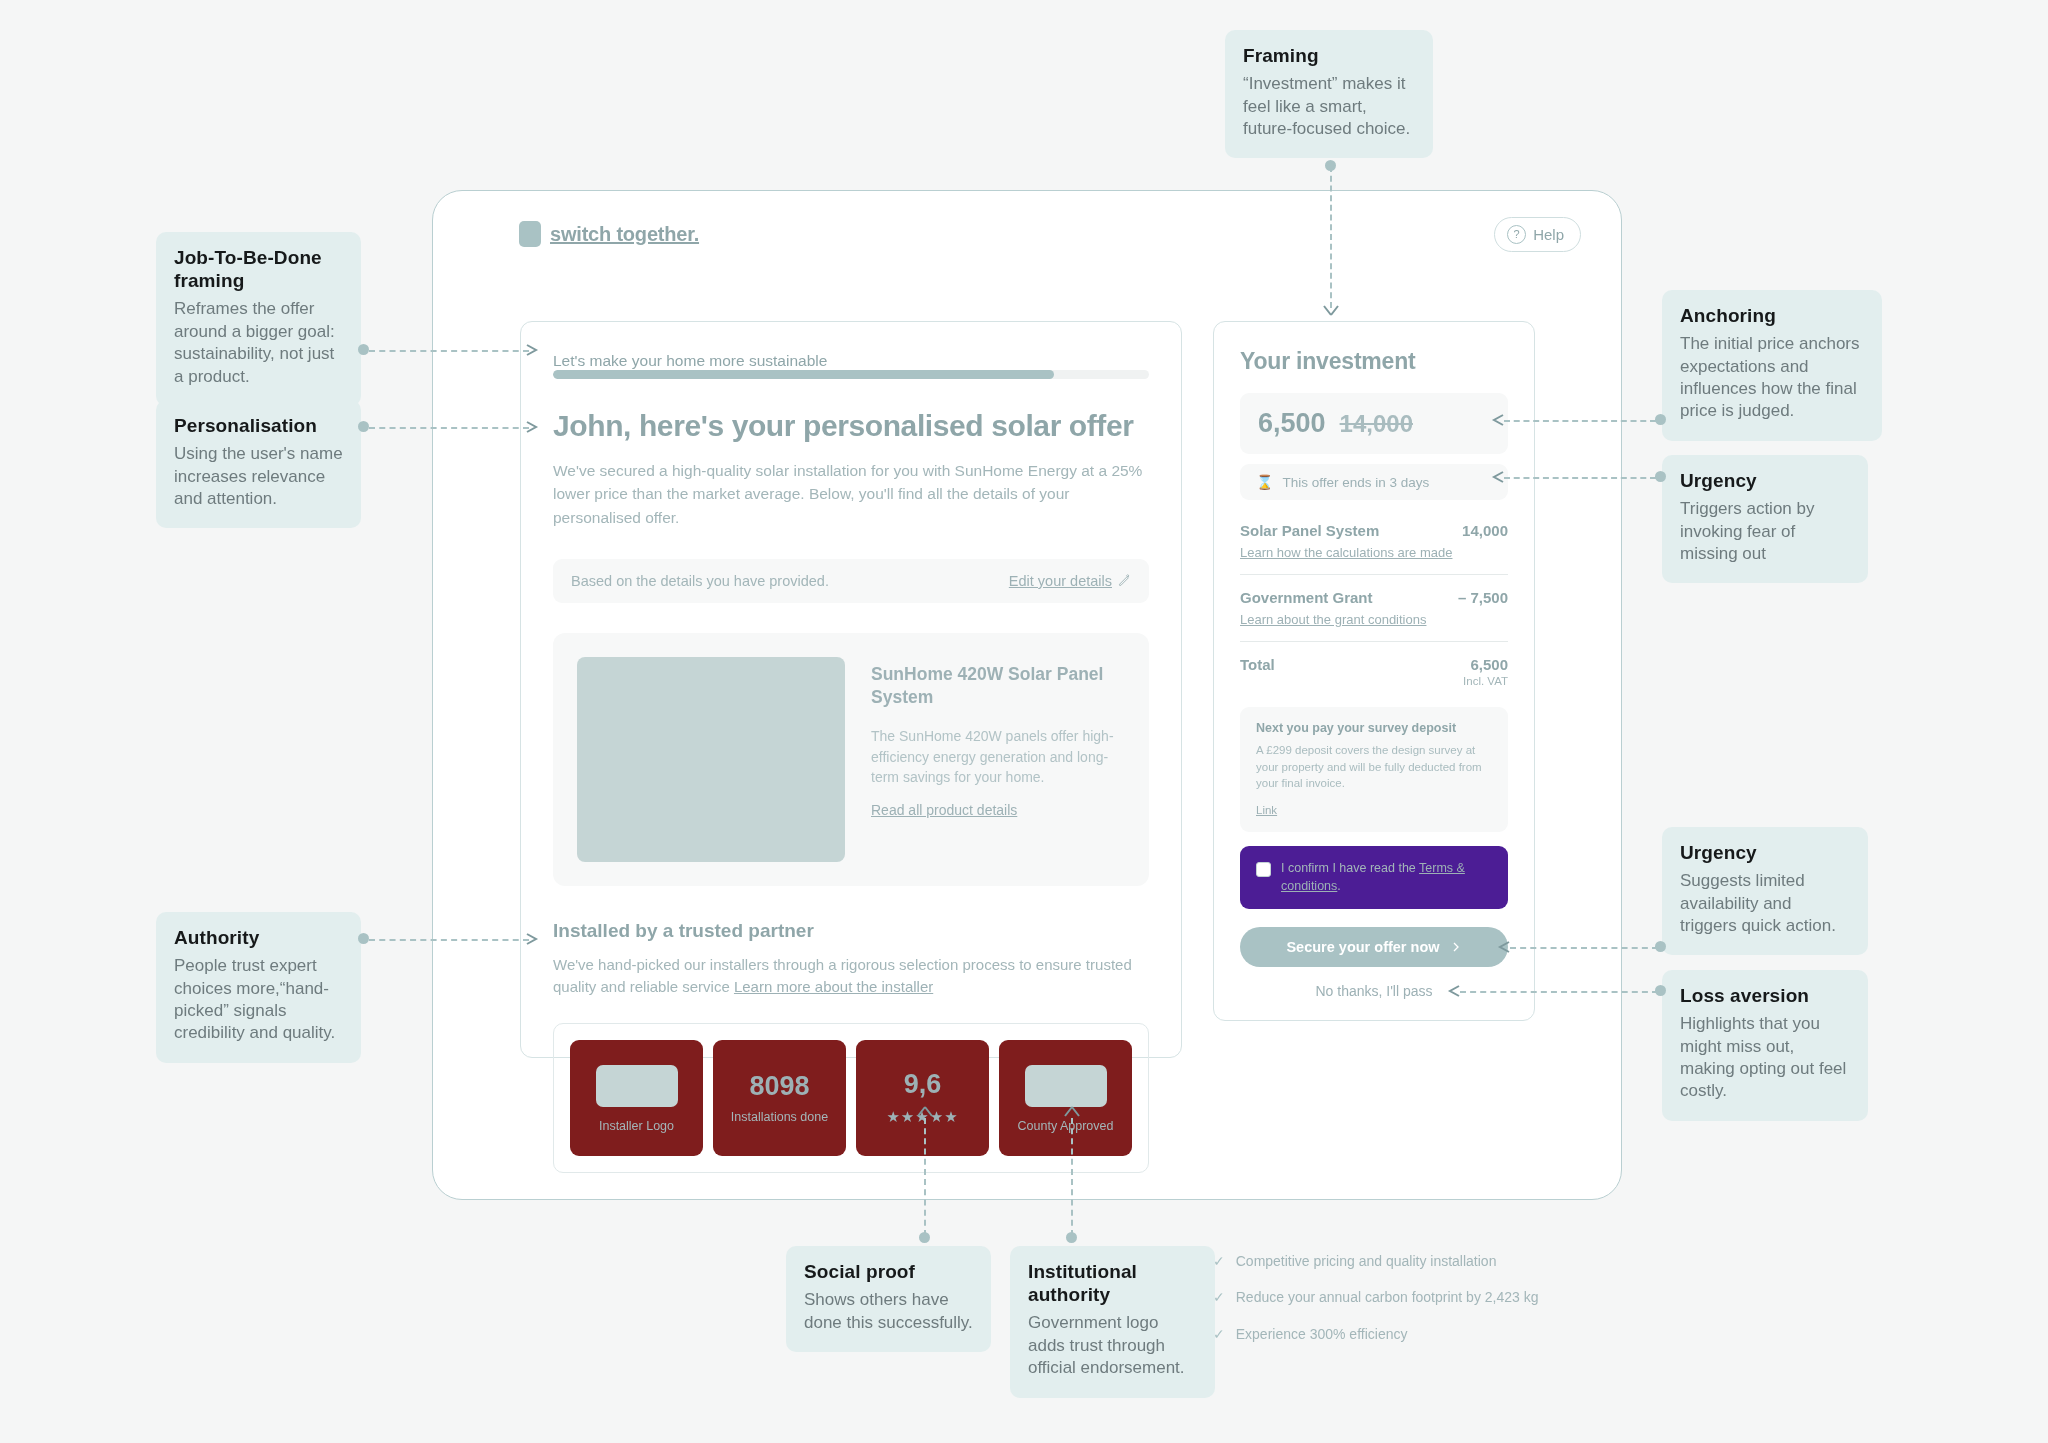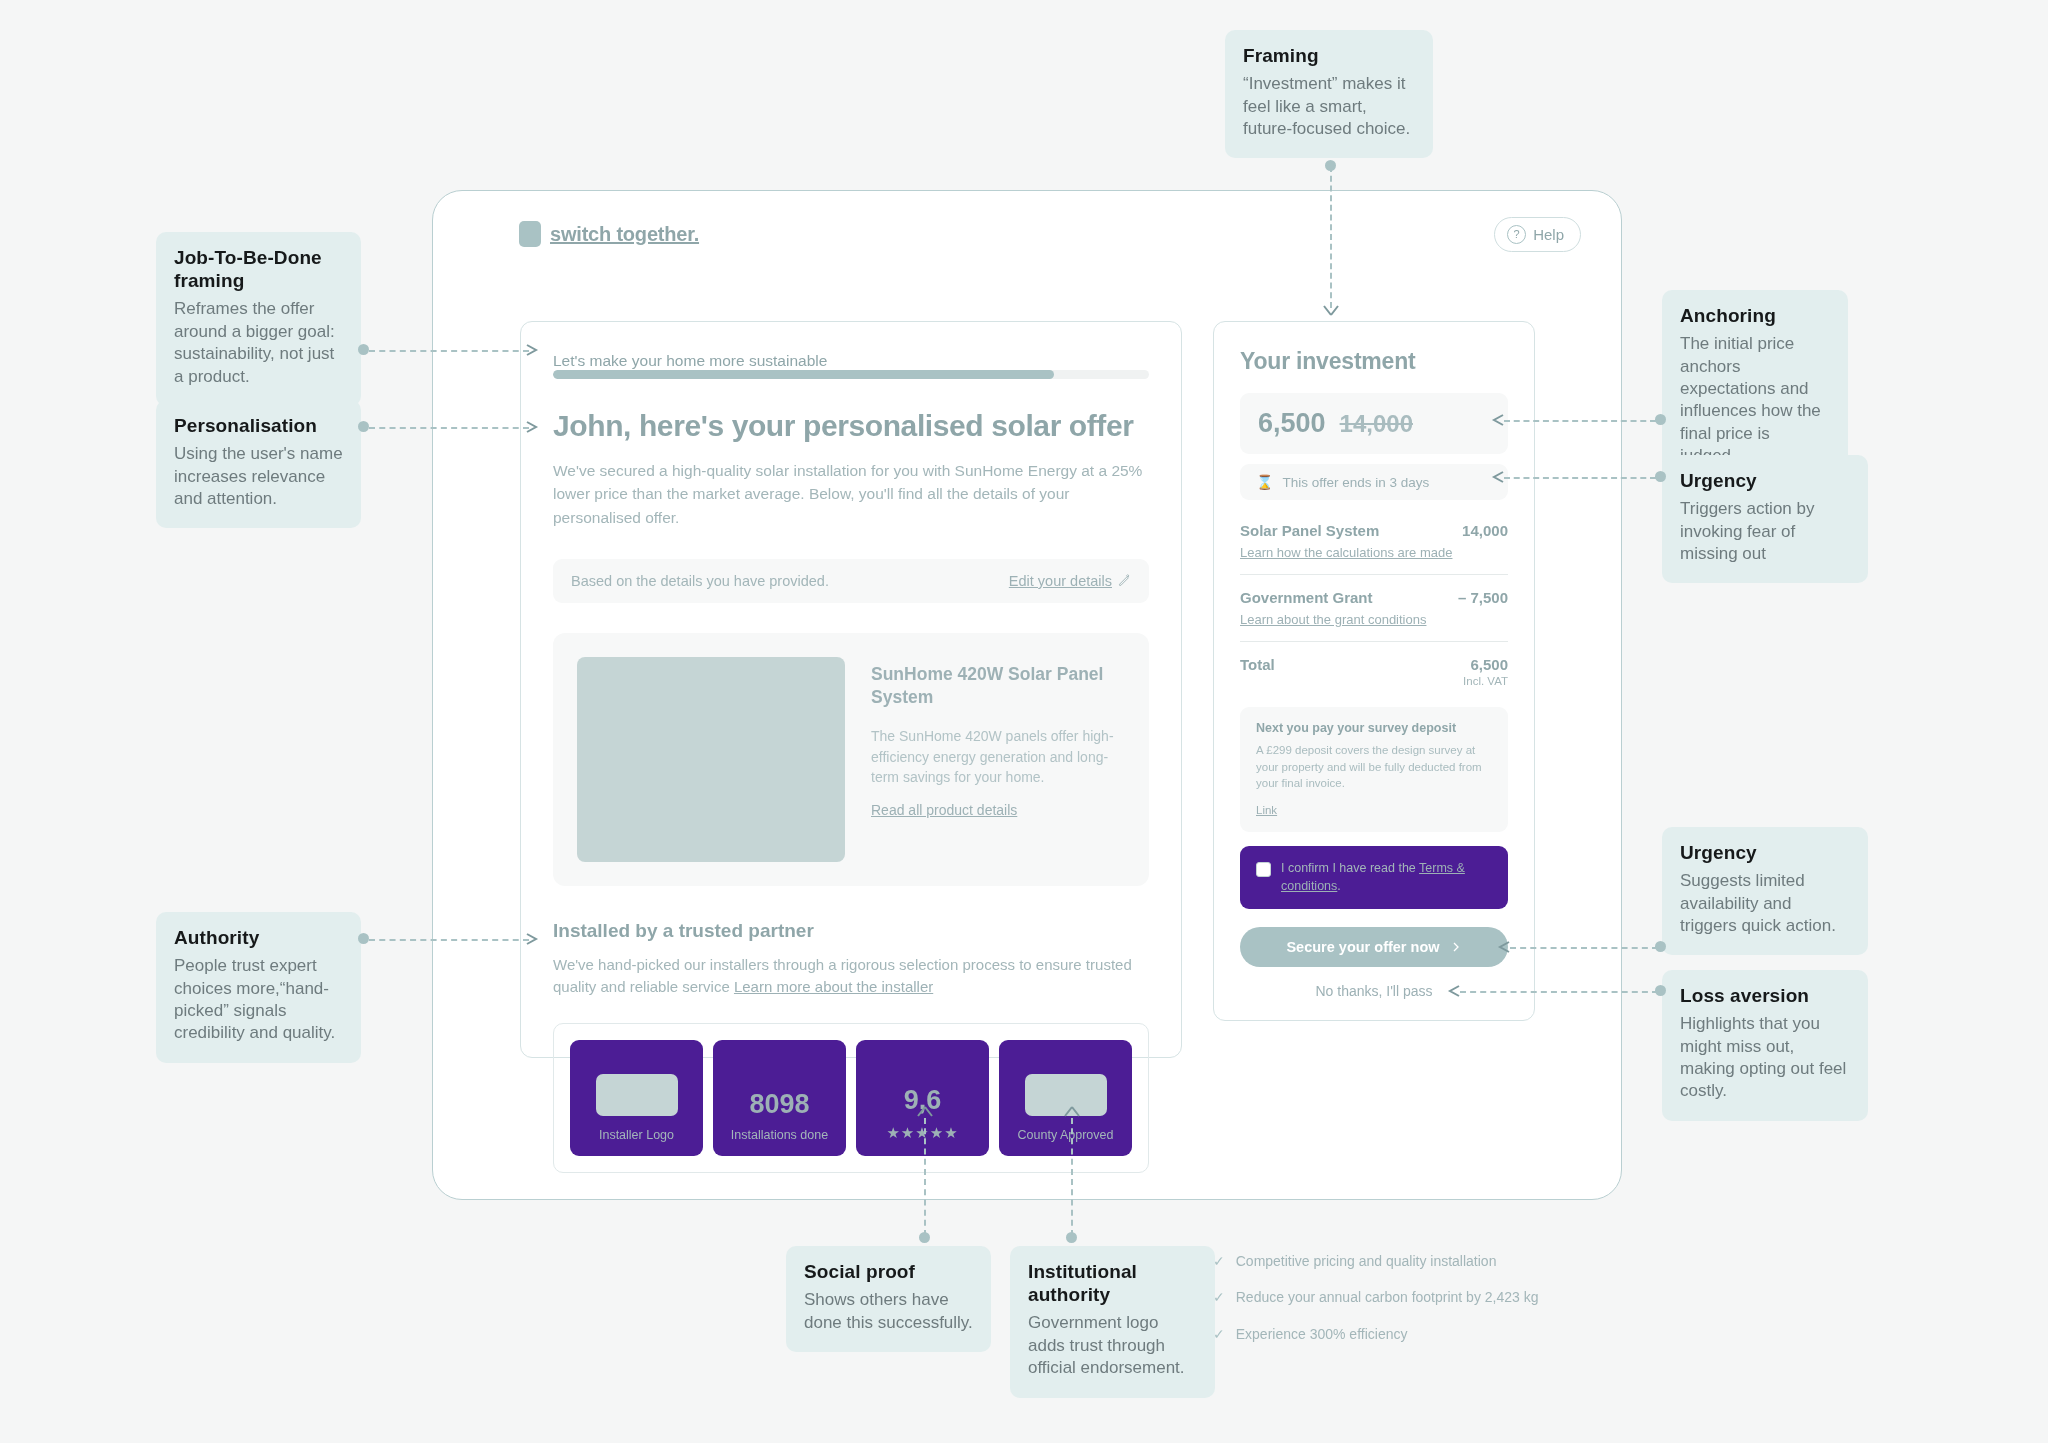--- a/index.html
+++ b/index.html
@@ -120,22 +120,22 @@
   .product-link{font-size:14px;color:#9db1b5;text-decoration:underline;}
 
   h2.sect{font-size:19px;font-weight:700;color:#8fa6a9;margin:0 0 12px;}
   .sect-body{font-size:15px;line-height:1.5;color:#a3b6b9;margin:0 0 24px;}
   .inline-link{text-decoration:underline;color:#9db1b5;}
 
   .stats{
     display:flex;gap:10px;border:1.2px solid #e1e9ea;border-radius:10px;padding:16px;
   }
   .stat{
-    flex:1;background:#4c1d95;border-radius:9px;
-    display:flex;flex-direction:column;align-items:center;justify-content:flex-end;
+    flex:1;background:#7f1d1d;border-radius:9px;
+    display:flex;flex-direction:column;align-items:center;justify-content:center;
     padding:16px 6px 14px;min-height:86px;
   }
   .stat-logo{width:82px;height:42px;border-radius:7px;background:#c5d5d5;margin-bottom:12px;}
   .stat-num{font-size:27px;font-weight:700;color:#9db1b5;line-height:1;margin-bottom:10px;}
   .stat-label{font-size:12.5px;color:#a3b6b9;text-align:center;}
   .stars{font-size:15px;color:#9db1b5;letter-spacing:1px;}
 
   
   h2.invest{font-size:23px;font-weight:700;color:#8fa6a9;margin:0 0 18px;letter-spacing:-.2px;}
   .price-box{
@@ -373,21 +373,21 @@
     <div class="note-body">People trust expert choices more,“hand-picked” signals credibility and quality.</div>
   </div>
   <div class="dot" style="left:358px;top:933px;"></div>
   <div class="dash-h" style="left:369px;top:939px;width:160px;"></div>
   <div class="arrow" style="left:525px;top:932px;">
     <svg width="16" height="14">
         <path d="M2 2l9 5-9 5" fill="none" stroke="#7e999d" stroke-width="2"></path>
       </svg>
   </div>
 
-  <div class="note" style="left:1662px;top:290px;width:186px;">
+  <div class="note" style="left:1662px;top:290px;width:220px;">
     <div class="note-title">Anchoring</div>
     <div class="note-body">The initial price anchors expectations and influences how the final price is judged.</div>
   </div>
   <div class="dot" style="left:1655px;top:414px;"></div>
   <div class="dash-h" style="left:1504px;top:420px;width:152px;"></div>
   <div class="arrow" style="left:1490px;top:413px;">
     <svg width="16" height="14">
         <path d="M13 2L4 7l9 5" fill="none" stroke="#7e999d" stroke-width="2"></path>
       </svg>
   </div>

